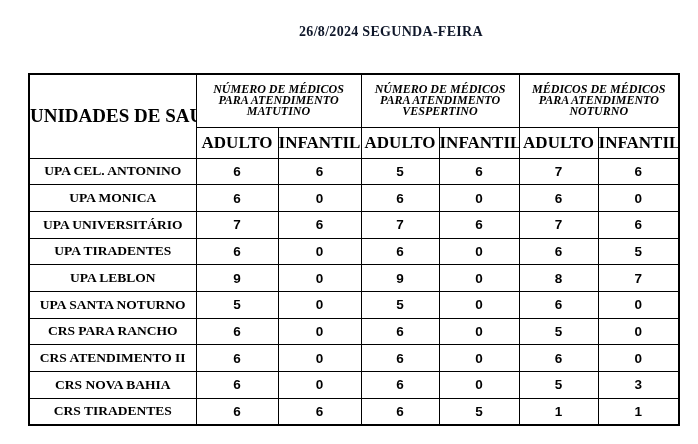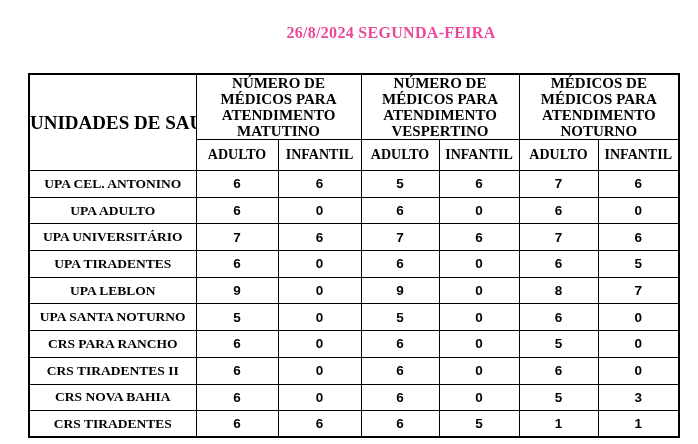--- a/index.html
+++ b/index.html
@@ -16,23 +16,23 @@
     color: #000000;
   }
   .doc-title {
     position: absolute;
     top: 24px;
     left: 391px;
     transform: translateX(-50%);
     white-space: nowrap;
     font-family: "Liberation Serif", serif;
     font-weight: bold;
-    font-size: 16px;
+    font-size: 14px;
     letter-spacing: 0.3px;
-    color: #ec4899;
+    color: #0f172a;
   }
   table.schedule {
     position: absolute;
     left: 28px;
     top: 73px;
     width: 650px;
     border-collapse: collapse;
     table-layout: fixed;
     border: 2px solid #000000;
   }
@@ -49,28 +49,29 @@
   tr.data-row { height: 26.7px; padding-left: 42px; }
   th.unit-col-header {
     font-family: "Liberation Serif", serif;
     font-weight: bold;
     font-size: 19px;
     white-space: nowrap;
   }
   th.group-header {
     font-family: "Liberation Serif", serif;
     font-weight: bold;
-    font-size: 15px;
-    line-height: 16px;
+    font-size: 12px;
+    line-height: 11px;
     padding: 2px 16px;
+    font-style: italic;
   }
   th.sub-header {
     font-family: "Liberation Serif", serif;
     font-weight: bold;
-    font-size: 14px;
+    font-size: 17px;
   }
   th.unit-name {
     font-family: "Liberation Serif", serif;
     font-weight: bold;
     font-size: 13.5px;
     white-space: nowrap;
   }
   td.num {
     font-family: "Liberation Sans", sans-serif;
     font-weight: bold;
@@ -112,21 +113,21 @@
     <tr class="data-row">
       <th class="unit-name">UPA CEL. ANTONINO</th>
       <td class="num">6</td>
       <td class="num">6</td>
       <td class="num">5</td>
       <td class="num">6</td>
       <td class="num">7</td>
       <td class="num">6</td>
     </tr>
     <tr class="data-row">
-      <th class="unit-name">UPA ADULTO</th>
+      <th class="unit-name">UPA MONICA</th>
       <td class="num">6</td>
       <td class="num">0</td>
       <td class="num">6</td>
       <td class="num">0</td>
       <td class="num">6</td>
       <td class="num">0</td>
     </tr>
     <tr class="data-row">
       <th class="unit-name">UPA UNIVERSITÁRIO</th>
       <td class="num">7</td>
@@ -166,21 +167,21 @@
     <tr class="data-row">
       <th class="unit-name">CRS PARA RANCHO</th>
       <td class="num">6</td>
       <td class="num">0</td>
       <td class="num">6</td>
       <td class="num">0</td>
       <td class="num">5</td>
       <td class="num">0</td>
     </tr>
     <tr class="data-row">
-      <th class="unit-name">CRS TIRADENTES II</th>
+      <th class="unit-name">CRS ATENDIMENTO II</th>
       <td class="num">6</td>
       <td class="num">0</td>
       <td class="num">6</td>
       <td class="num">0</td>
       <td class="num">6</td>
       <td class="num">0</td>
     </tr>
     <tr class="data-row">
       <th class="unit-name">CRS NOVA BAHIA</th>
       <td class="num">6</td>

